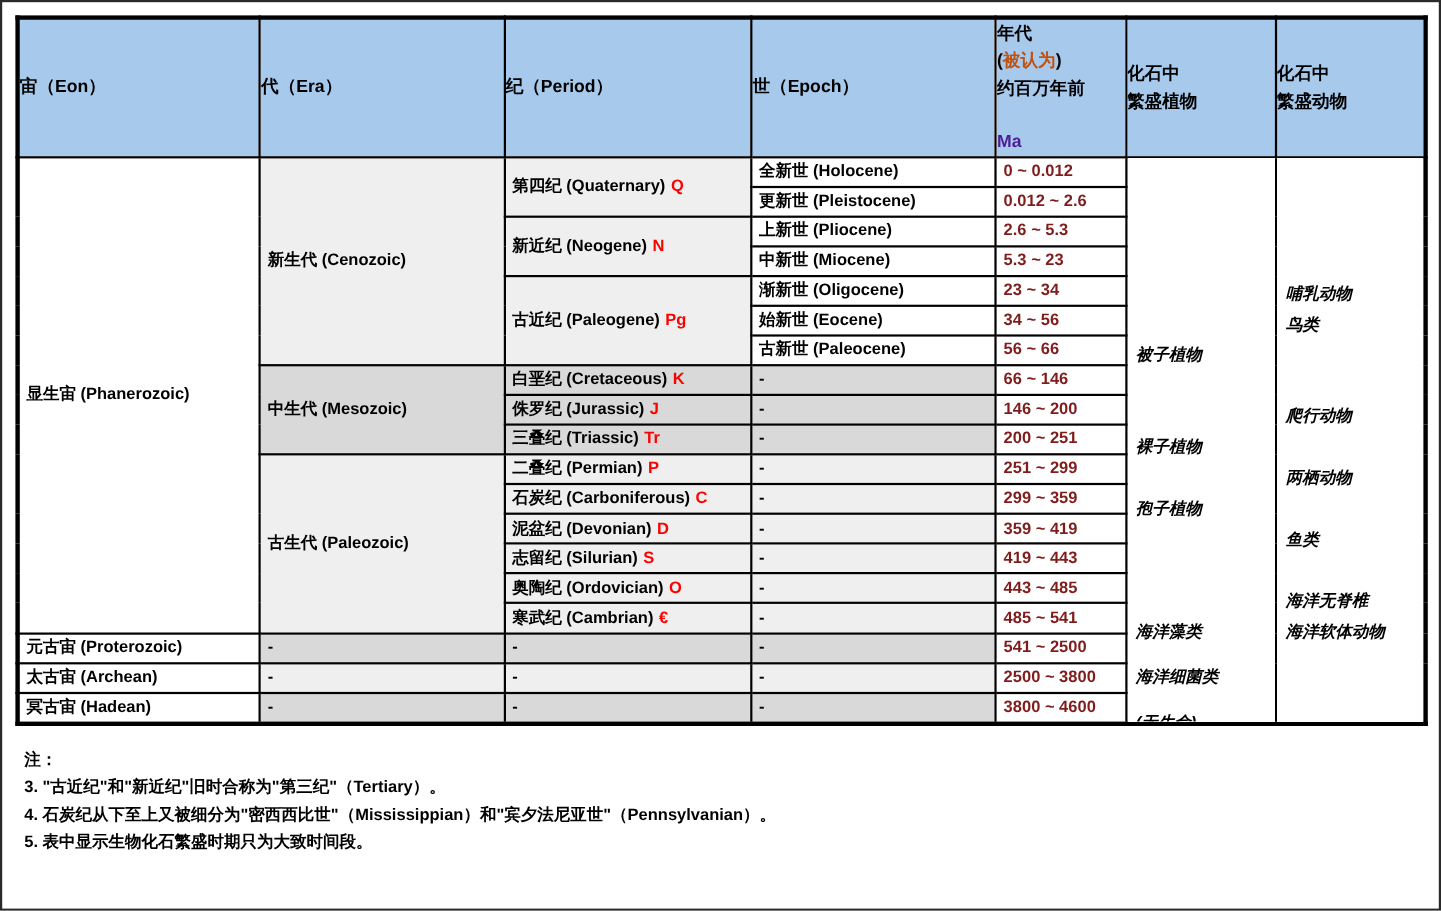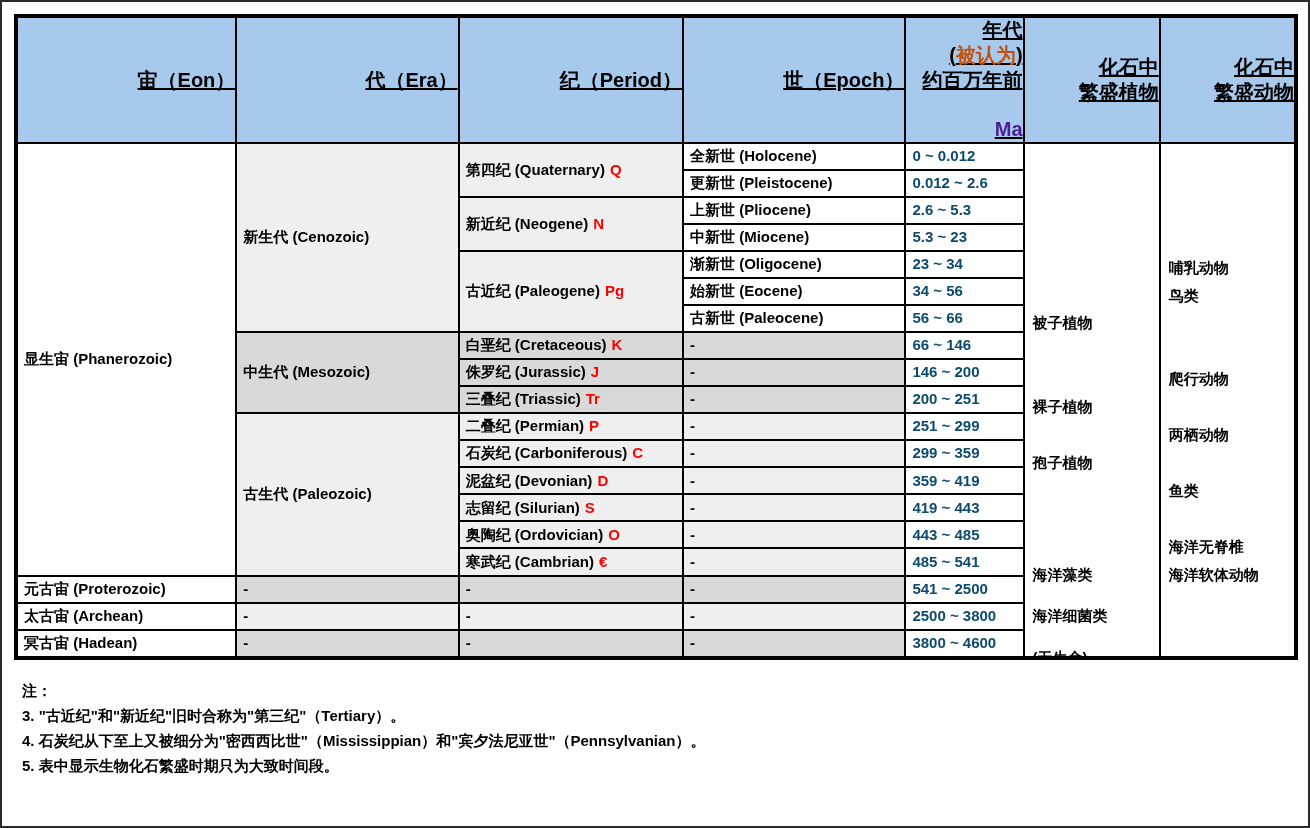--- a/index.html
+++ b/index.html
@@ -14,31 +14,31 @@
     border:4px solid #000;
   }
   .geo th,.geo td{
     border:2px solid #000;
     font-weight:700;font-size:15px;line-height:1.25;
     vertical-align:middle;text-align:left;
     padding:0 2px 0 6px;overflow:hidden;white-space:nowrap;
     background:#fff;
   }
   .geo thead th{
-    text-align:right;font-size:20px;padding:0;white-space:normal;text-decoration:underline;
+    text-align:left;font-size:16px;padding:0;white-space:normal;
   }
   .geo thead tr{height:114px;}
   .bg-light{background:#EFEFEF !important;}
   .bg-dark{background:#D9D9D9 !important;}
   .abbr{color:#FF0000;margin-left:5px;font-weight:700;}
-  .age{color:#0c4a6e;font-weight:700;}
+  .age{color:#7f1d1d;font-weight:700;}
   .hdr-orange{color:#C0510F;}
   .hdr-red{color:#4c1d95;margin-top:24px;}
   .hline{line-height:25px;}
-  td.tall{position:relative;padding:12px;vertical-align:top;}
+  td.tall{position:relative;padding:12px;vertical-align:top;font-style:italic;}
   .float-label{
     position:absolute;left:8px;white-space:nowrap;
     font-weight:700;font-size:15px;line-height:22px;
   }
   .notes{
     position:absolute;left:20px;top:676px;
     font-size:15px;font-weight:600;line-height:25px;color:#000;
   }
 </style>
 </head>

